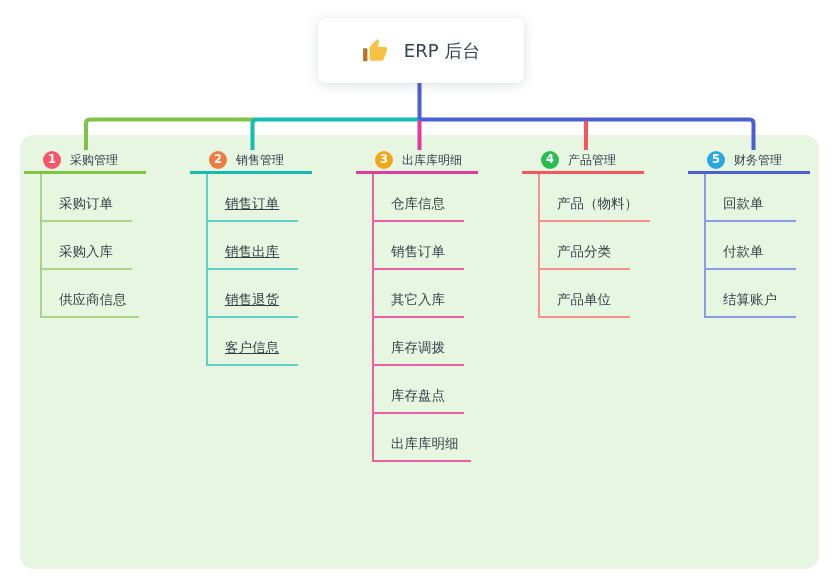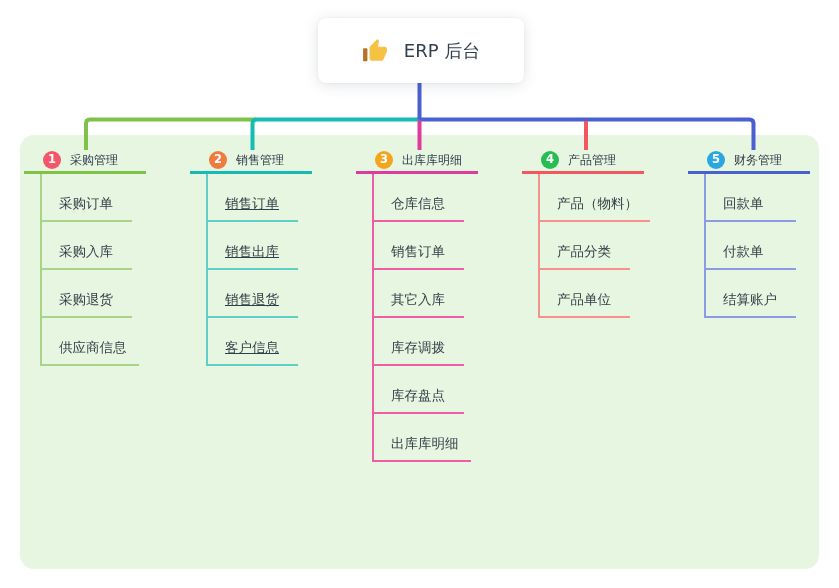--- a/index.html
+++ b/index.html
@@ -70,21 +70,20 @@
   <div class="panel">
 
     <div class="branch branch-1">
       <div class="branch-header">
         <span class="badge">1</span>
         <span class="branch-title">采购管理</span>
       </div>
       <div class="items">
         <div class="item">采购订单</div>
         <div class="item">采购入库</div>
-        <div class="item">采购退货</div>
         <div class="item">供应商信息</div>
       </div>
     </div>
 
     <div class="branch branch-2">
       <div class="branch-header">
         <span class="badge">2</span>
         <span class="branch-title">销售管理</span>
       </div>
       <div class="items">

